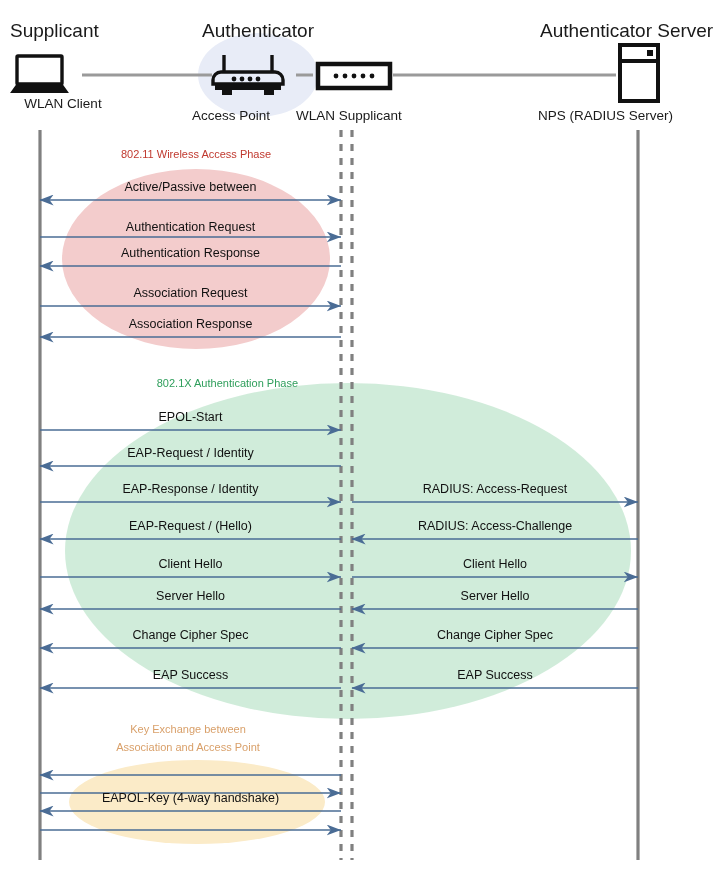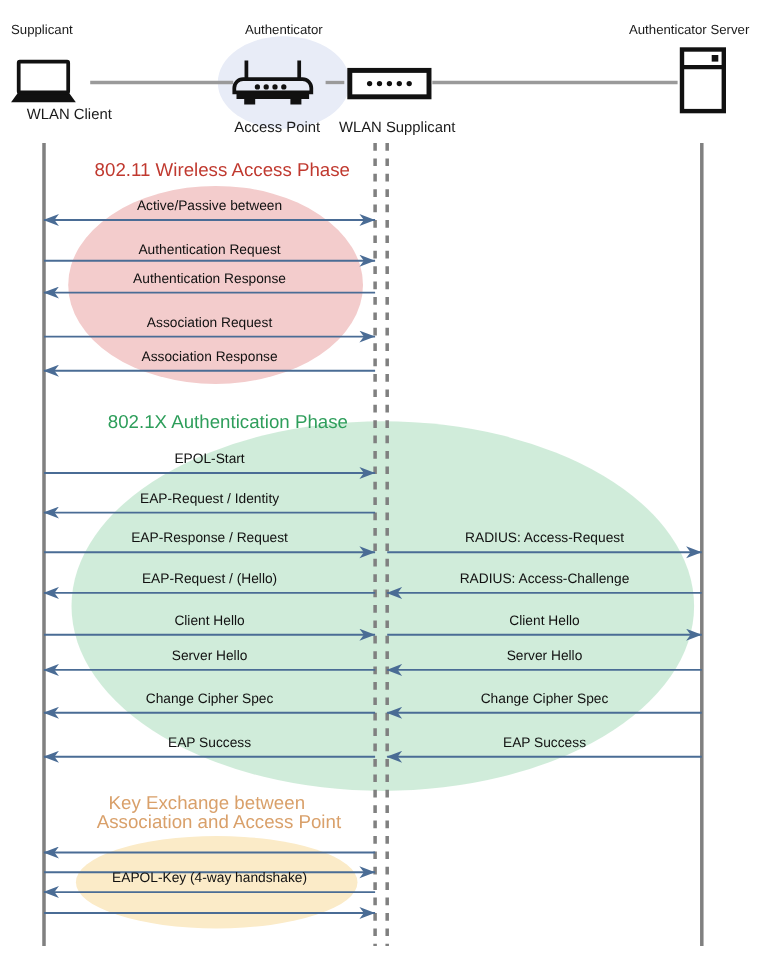--- a/index.html
+++ b/index.html
@@ -1,26 +1,26 @@
 <!DOCTYPE html>
 <html><head>
 <meta charset="utf-8">
 <style>
   html,body{margin:0;padding:0;background:#ffffff;}
   body{width:713px;height:875px;position:relative;overflow:hidden;
        font-family:"Liberation Sans","DejaVu Sans",sans-serif;color:#111;}
   #stage{position:absolute;left:0;top:0;width:713px;height:875px;}
   .abs{position:absolute;}
-  .ttl{font-size:12px;color:#1a1a1a;white-space:nowrap;text-align:center;}
-  .sub{font-size:13.5px;color:#1a1a1a;white-space:nowrap;text-align:center;}
+  .ttl{font-size:19px;color:#1a1a1a;white-space:nowrap;text-align:center;}
+  .sub{font-size:13.5px;color:#1a1a1a;white-space:nowrap;}
   .msg{font-size:12.5px;color:#111;white-space:nowrap;text-align:center;
        line-height:14px;}
-  .phase{font-size:17px;white-space:nowrap;text-align:center;line-height:17px;}
+  .phase{font-size:11px;white-space:nowrap;text-align:center;line-height:17px;}
   .phase-1{color:#C0392F;}
-  .phase-2{color:#2E9E5B;}
+  .phase-2{color:#2E9E5B;text-align:right;}
   .phase-3{color:#D9A06A;}
   svg{position:absolute;left:0;top:0;}
   .lifeline-solid{stroke:#808080;stroke-width:3.2;}
   .lifeline-dash{stroke:#808080;stroke-width:3.2;stroke-dasharray:7 7;}
   .wire{stroke:#9a9a9a;stroke-width:3;}
   .arrow{stroke:#4A6C95;stroke-width:1.7;fill:none;}
 </style>
 </head>
 <body>
 
@@ -117,35 +117,36 @@
 
   <div class="abs ttl" style="left:0px;top:20px;width:92px;text-align:left;padding-left:10px;">Supplicant</div>
   <div class="abs sub" style="left:0px;top:96px;width:110px;text-align:center;padding-left:8px;">WLAN Client</div>
 
   <div class="abs ttl" style="left:198px;top:20px;width:120px;">Authenticator</div>
   <div class="abs sub" style="left:192px;top:108px;width:120px;">Access Point</div>
 
   <div class="abs sub" style="left:296px;top:108px;width:130px;">WLAN Supplicant</div>
 
   <div class="abs ttl" style="left:540px;top:20px;width:173px;">Authenticator Server</div>
+  <div class="abs sub" style="left:538px;top:108px;width:175px;">NPS (RADIUS Server)</div>
 
   <div class="abs phase phase-1" style="left:86px;top:146px;width:220px;">802.11 Wireless Access Phase</div>
   <div class="abs phase phase-2" style="left:98px;top:375px;width:200px;">802.1X Authentication Phase</div>
   <div class="abs phase phase-3" style="left:88px;top:721px;width:200px;">Key Exchange between</div>
   <div class="abs phase phase-3" style="left:88px;top:739px;width:200px;">Association and Access Point</div>
 
   <div id="label-layer">
       <div class="abs msg" style="left: 30.5px; top: 180px; width: 320px;">Active/Passive between</div>
       <div class="abs msg" style="left: 30.5px; top: 220px; width: 320px;">Authentication Request</div>
       <div class="abs msg" style="left: 30.5px; top: 246px; width: 320px; text-align: center;">Authentication Response</div>
       <div class="abs msg" style="left: 30.5px; top: 286px; width: 320px;">Association Request</div>
       <div class="abs msg" style="left: 30.5px; top: 317px; width: 320px;">Association Response</div>
       <div class="abs msg" style="left: 30.5px; top: 410px; width: 320px;">EPOL-Start</div>
       <div class="abs msg" style="left: 30.5px; top: 446px; width: 320px; text-align: center;">EAP-Request / Identity</div>
-      <div class="abs msg" style="left: 30.5px; top: 482px; width: 320px;">EAP-Response / Request</div>
+      <div class="abs msg" style="left: 30.5px; top: 482px; width: 320px;">EAP-Response / Identity</div>
       <div class="abs msg" style="left: 335px; top: 482px; width: 320px;">RADIUS: Access-Request</div>
       <div class="abs msg" style="left: 30.5px; top: 519px; width: 320px;">EAP-Request / (Hello)</div>
       <div class="abs msg" style="left: 335px; top: 519px; width: 320px;">RADIUS: Access-Challenge</div>
       <div class="abs msg" style="left: 30.5px; top: 557px; width: 320px;">Client Hello</div>
       <div class="abs msg" style="left: 335px; top: 557px; width: 320px;">Client Hello</div>
       <div class="abs msg" style="left: 30.5px; top: 589px; width: 320px;">Server Hello</div>
       <div class="abs msg" style="left: 335px; top: 589px; width: 320px;">Server Hello</div>
       <div class="abs msg" style="left: 30.5px; top: 628px; width: 320px;">Change Cipher Spec</div>
       <div class="abs msg" style="left: 335px; top: 628px; width: 320px;">Change Cipher Spec</div>
       <div class="abs msg" style="left: 30.5px; top: 668px; width: 320px;">EAP Success</div>

